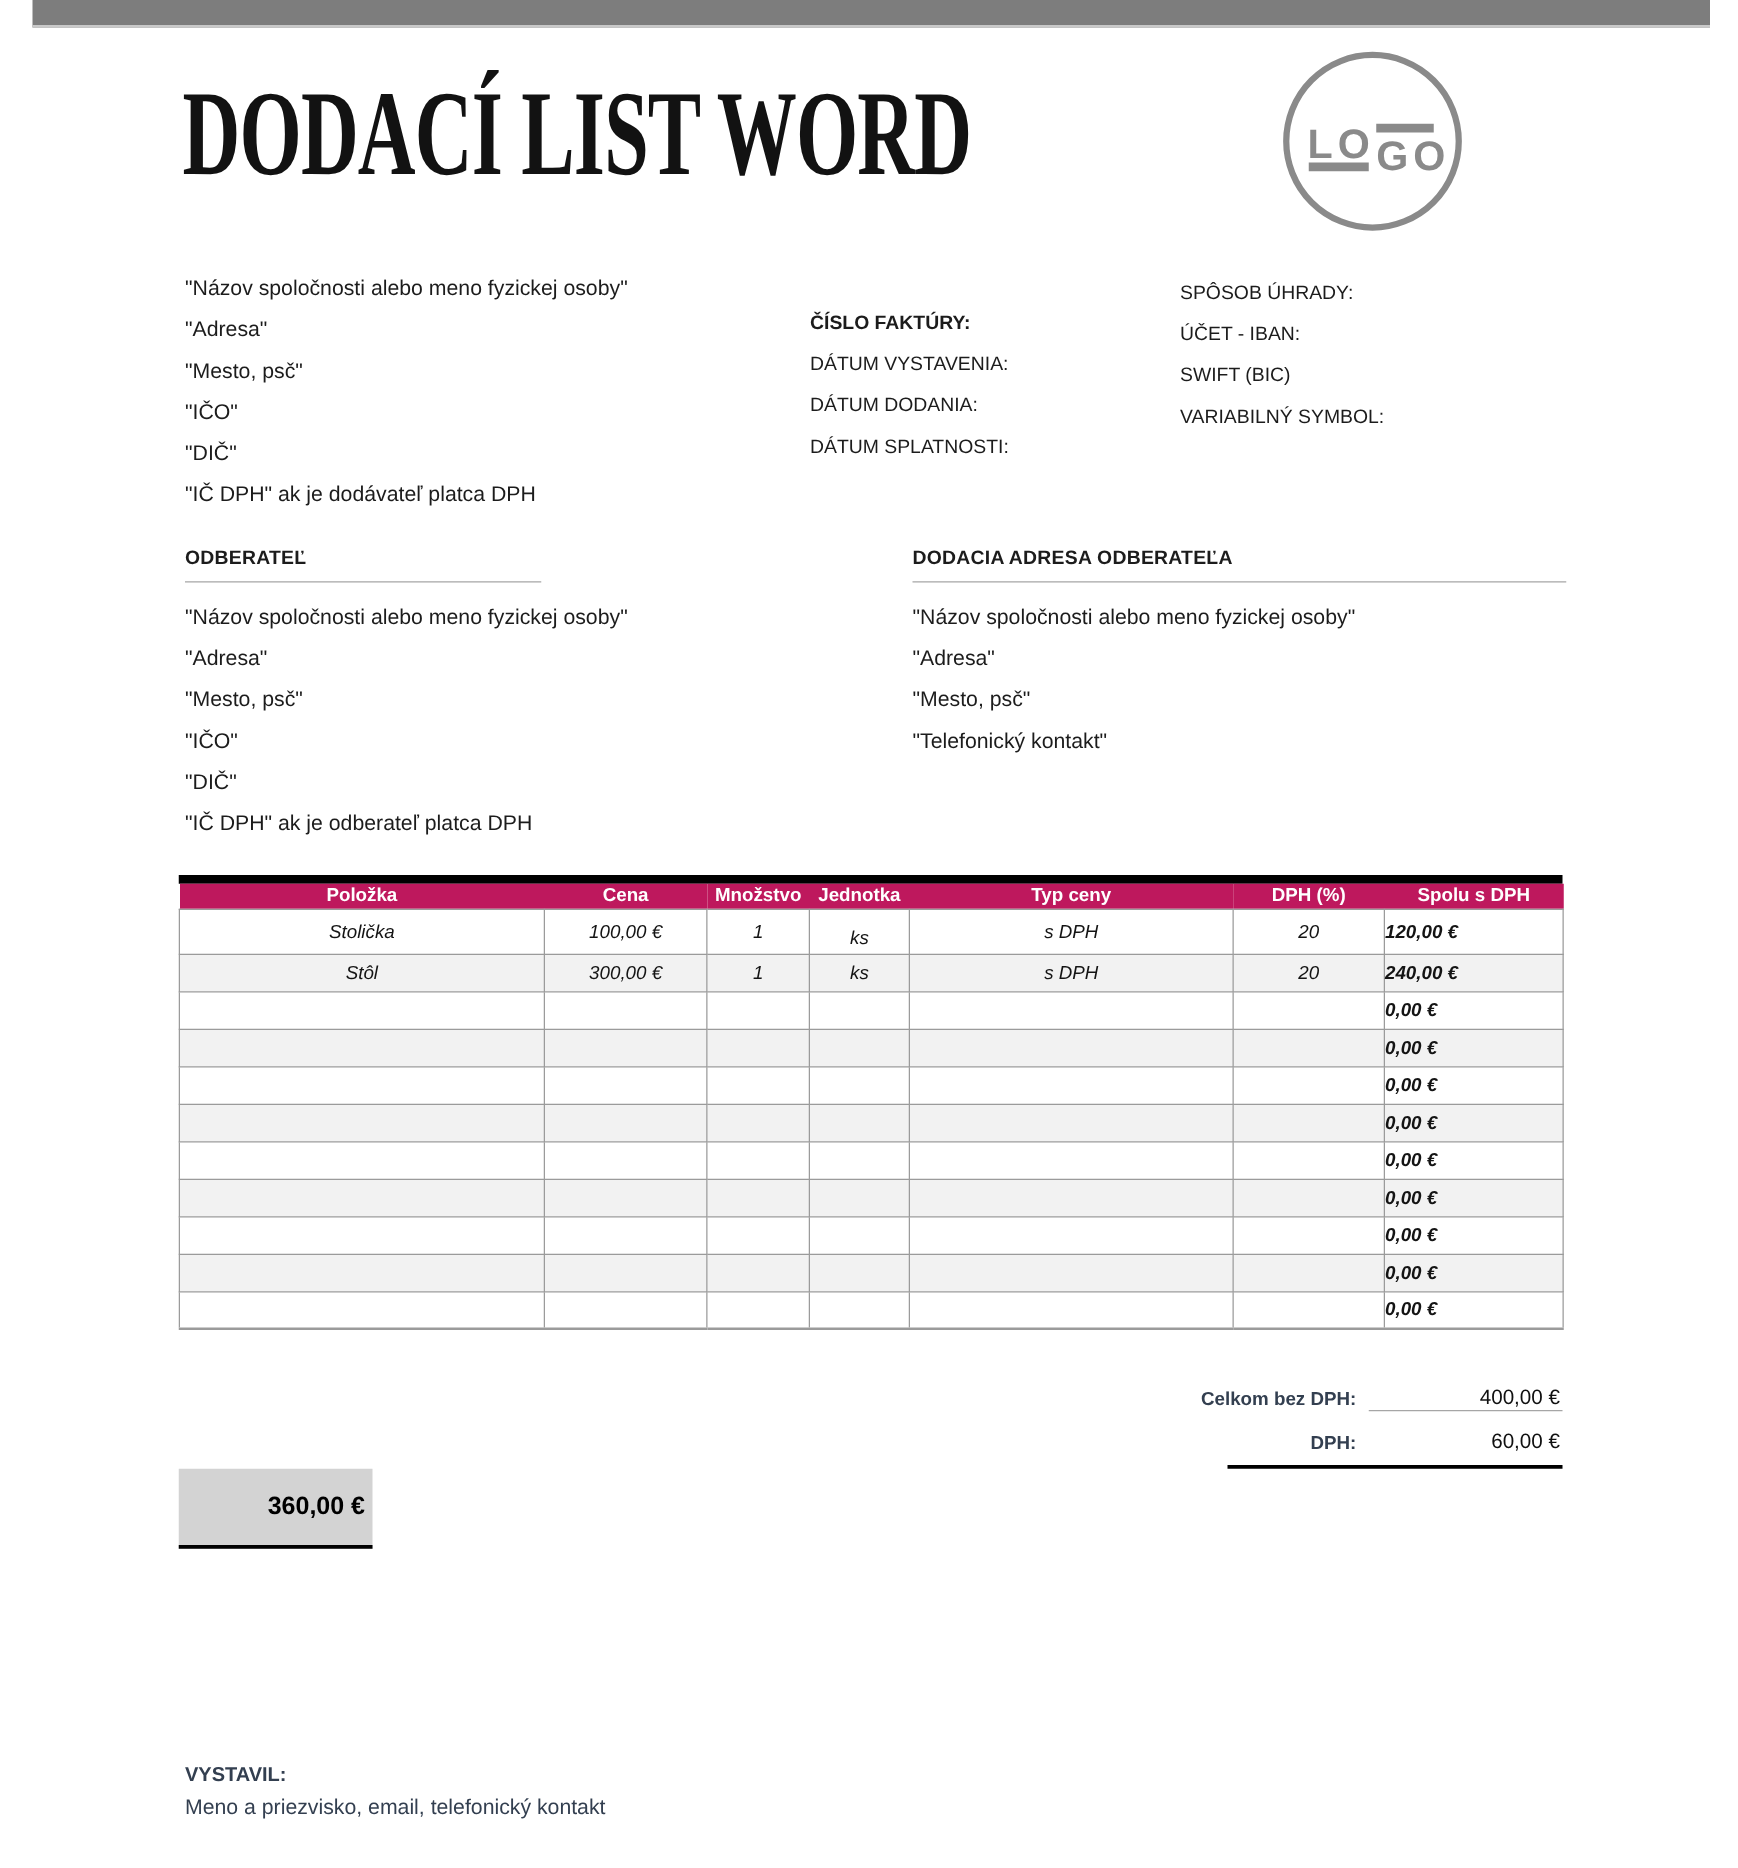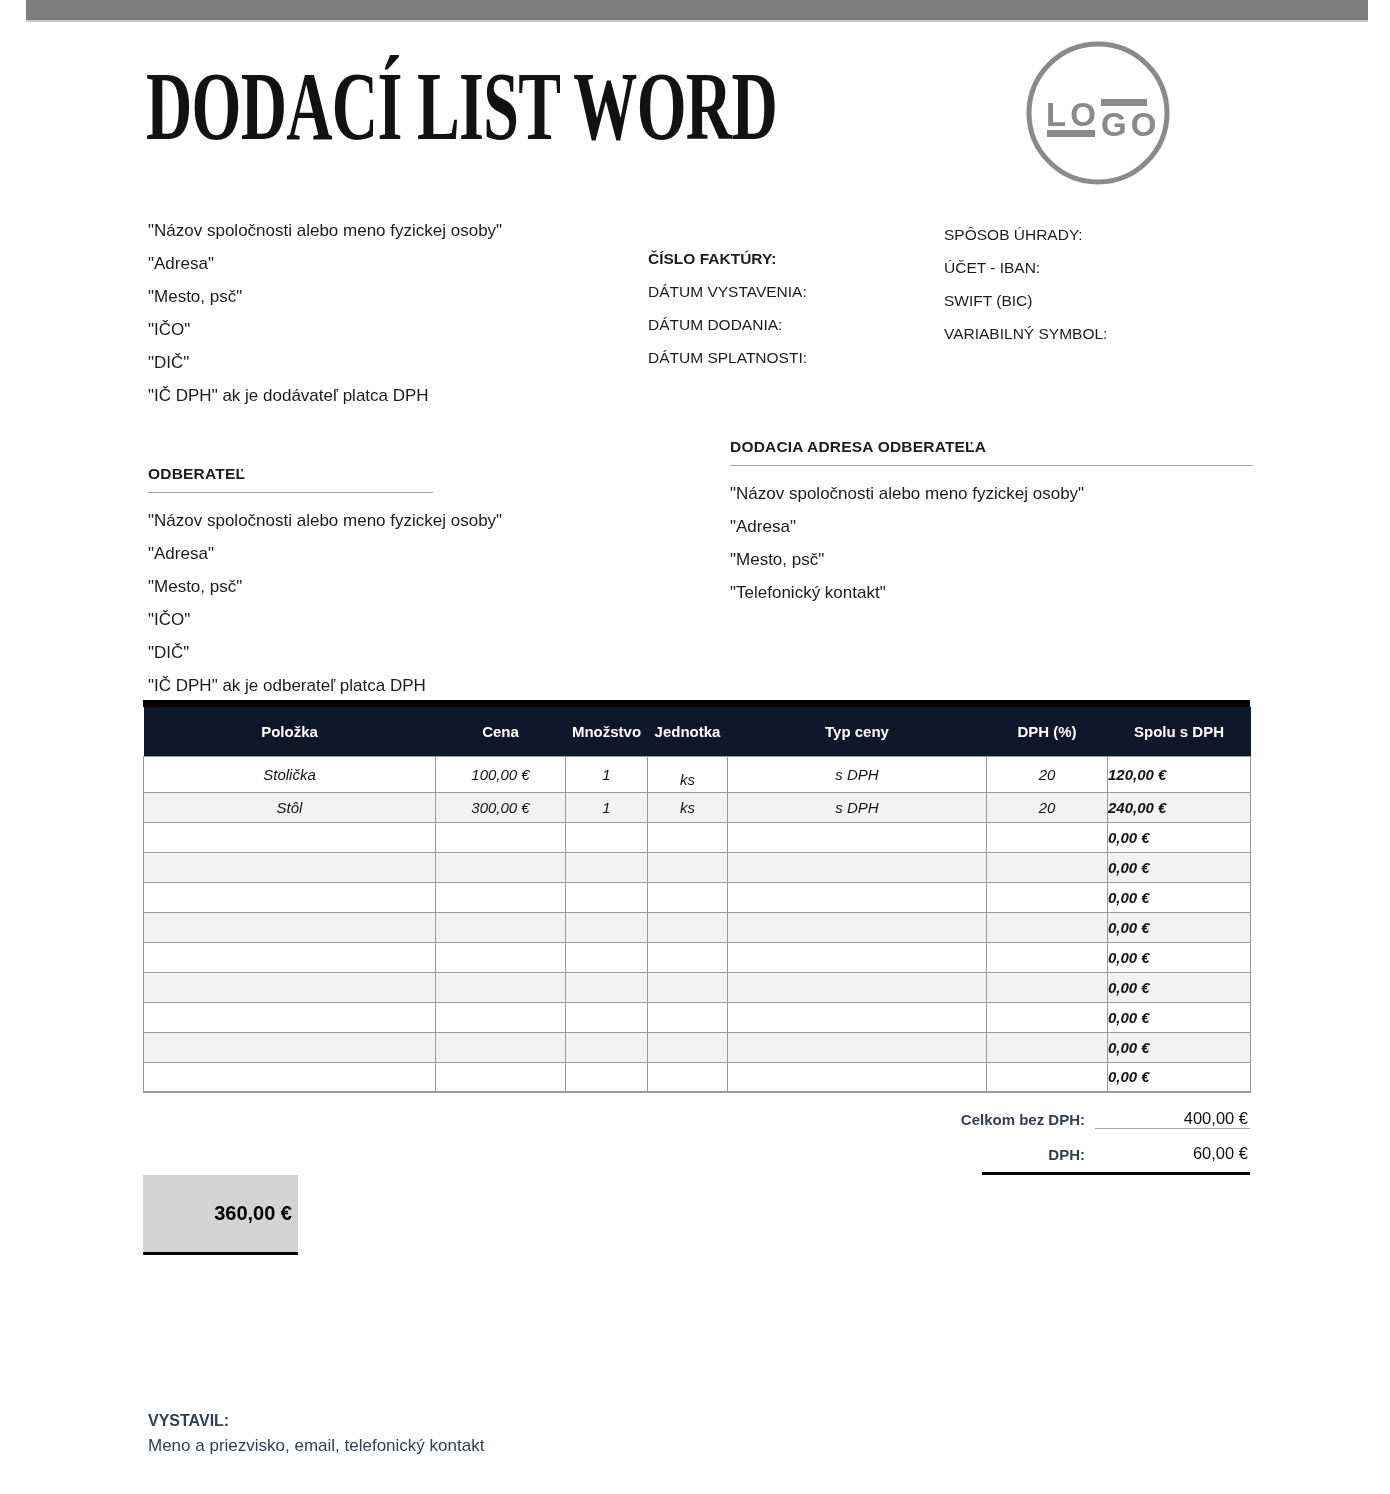--- a/index.html
+++ b/index.html
@@ -29,37 +29,37 @@
   .supplier-block { position:absolute; left:148px; top:214px; font-size:17px; }
   .supplier-block .line { height:33px; line-height:33px; white-space:nowrap; }
 
   .meta-block { position:absolute; top:218px; font-size:15.5px; }
   .meta-block .line { height:33px; line-height:33px; white-space:nowrap; }
   .meta-invoice { left:648px;margin-top:24px; }
   .meta-invoice .line:first-child { font-weight:bold; }
   .meta-payment { left:944px; }
 
   .party { position:absolute; top:438px; }
-  .party-customer { left:148px;margin-top:27px; }
+  .party-customer { left:148px; }
   .party-delivery { left:730px; }
   .party .heading { font-size:15.5px; font-weight:bold; letter-spacing:.2px; }
   .party .rule { border-top:1.5px solid #a6a6a6; margin-top:9px; }
   .party-customer .rule { width:285px; }
   .party-delivery .rule { width:523px; }
   .party .lines { margin-top:11px; font-size:17px; }
   .party .line { height:33px; line-height:33px; white-space:nowrap; }
 
   .items-wrap {
     position:absolute; left:143px; top:700px; width:1107px;
     border-top:7px solid #000;
   }
   table.items { width:100%; border-collapse:collapse; table-layout:fixed; }
   table.items th {
-    background:#0f172a; color:#fff; font-size:15px; font-weight:bold;
-    height:49px; border:0; text-align:center;
+    background:#be185d; color:#fff; font-size:15px; font-weight:bold;
+    height:20px; border:0; text-align:center;
   }
   table.items td {
     border:1px solid #9b9b9b; height:30px;
     font-size:15px; font-style:italic; text-align:center;
     vertical-align:middle; color:#141414;
   }
   table.items tr.first-row td { height:36px; }
   table.items td.unit-low { vertical-align:bottom; padding-bottom:4px; }
   table.items td.col-total { text-align:left; padding-right:44px;font-weight:bold; }
   table.items tbody tr:nth-child(even) td { background:#f2f2f2; }
@@ -74,21 +74,21 @@
   .t-value { width:155px; text-align:right; padding-right:2px; font-size:16.5px; color:#101010; }
   .t-sep { width:155px; margin-left:auto; border-top:1px solid #a6a6a6; }
   .t-thick { width:268px; margin-left:auto; border-top:3px solid #000; margin-top:9px; }
   .t-grand { display:flex; align-items:stretch; }
   .t-grand-label {
     flex:1; text-align:right; padding-right:10px;
     font-size:20px; font-weight:bold; color:#333F50;
     display:flex; align-items:center; justify-content:flex-end;
   }
   .t-grand-box {
-    width:155px; height:80px; background:#d3d3d3;
+    width:155px; height:64px; background:#d3d3d3;
     border-bottom:3px solid #000;
     display:flex; align-items:center; justify-content:flex-end;
     padding-right:6px; font-size:20px; font-weight:bold; color:#000;
   }
 
   .footer { position:absolute; left:148px; top:1412px; color:#333F50; }
   .footer .issued-label { font-size:16px; font-weight:bold; }
   .footer .issued-value { font-size:17px; margin-top:6px; }
 </style>
 </head>

